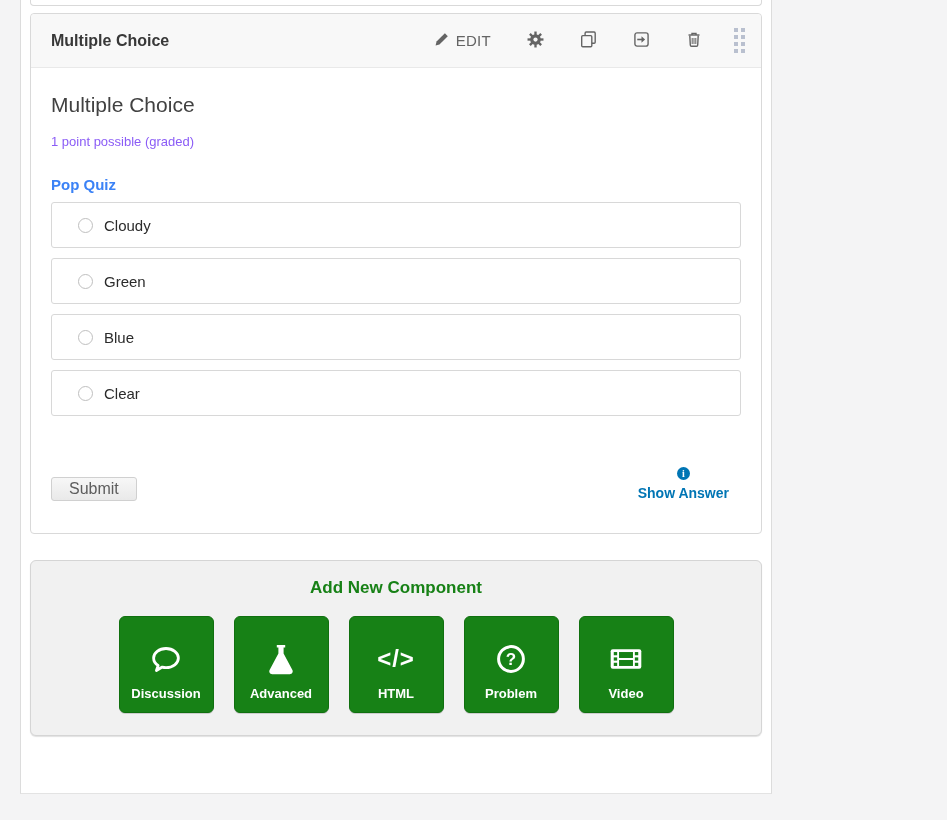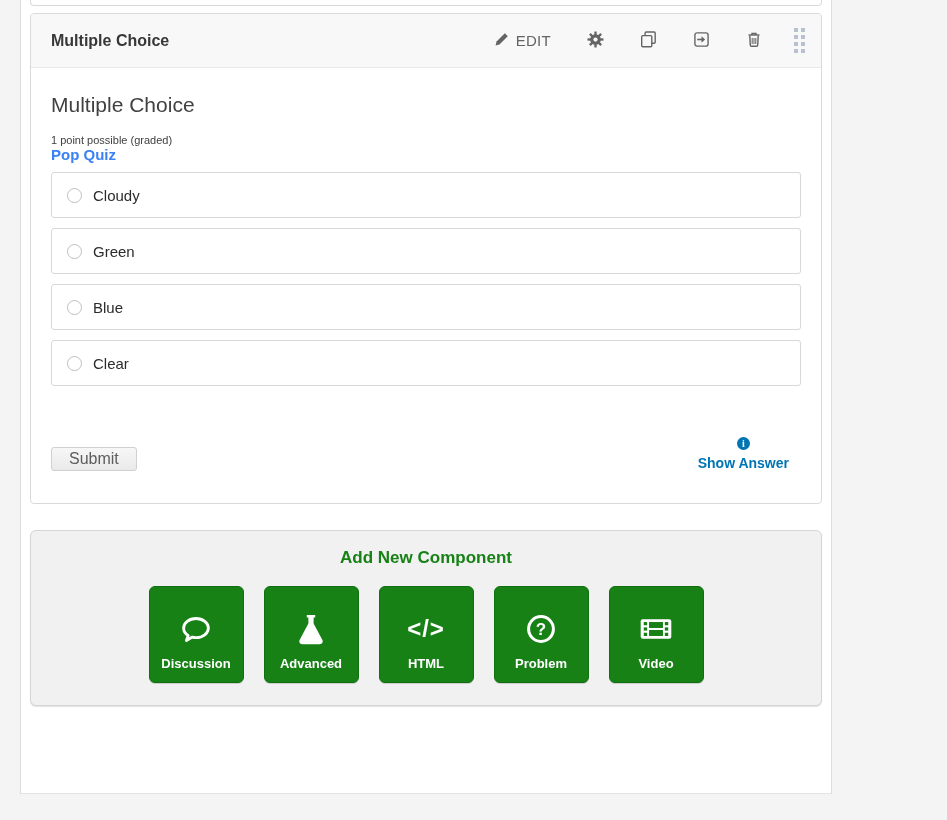--- a/index.html
+++ b/index.html
@@ -6,21 +6,21 @@
   html, body { width: 947px; height: 820px; overflow: hidden; }
   body {
     font-family: "Liberation Sans", sans-serif;
     background: #f4f4f5;
     position: relative;
     color: #3c3c3c;
   }
   .panel {
     position: absolute;
     left: 20px; top: 0;
-    width: 812px; height: 794px;
+    width: 752px; height: 794px;
     background: #ffffff;
     border-left: 1px solid #dcdcdc;
     border-right: 1px solid #dcdcdc;
     border-bottom: 1px solid #e3e3e3;
     padding: 0 9px;
   }
   
   .prev-edge {
     height: 6px;
     background: #fff;
@@ -55,31 +55,31 @@
   .edit-btn { font-family: "Liberation Sans", sans-serif; font-size: 15px; color: #646464; letter-spacing: .3px; justify-content: flex-end; }
   .edit-btn svg { margin-right: 7px; }
   .drag-handle {
     margin-left: 22px; padding: 3px 4px; cursor: grab;
     display: grid; grid-template-columns: 4px 4px; grid-auto-rows: 4px;
     gap: 3px;
   }
   .drag-handle i { background: #b9c0cf; width: 4px; height: 4px; display: block; }
   .comp-body { padding: 25px 20px 32px 20px; }
   .prob-heading { font-size: 21px; font-weight: 400; color: #414141; margin-bottom: 17px; }
-  .prob-points { font-size: 11px; color: #404040; }
+  .prob-points { font-size: 13px; color: #8b5cf6; margin-bottom: 27px; }
   .q-title { font-size: 15px; font-weight: bold; color: #3b82f6; margin-bottom: 9px; }
   .q-text { font-size: 15px; color: #333; margin-bottom: 27px; }
   .options { display: flex; flex-direction: column; gap: 10px; }
   .option {
     height: 46px;
     border: 1px solid #d8d8d8;
     border-radius: 3px;
     background: #fff;
     display: flex; align-items: center;
-    padding-left: 15px;
+    padding-left: 26px;
     cursor: pointer;
   }
   .radio {
     width: 15px; height: 15px;
     border: 1px solid #bfbfbf;
     border-radius: 50%;
     background: #fff;
     margin-right: 11px;
     flex: none;
   }

